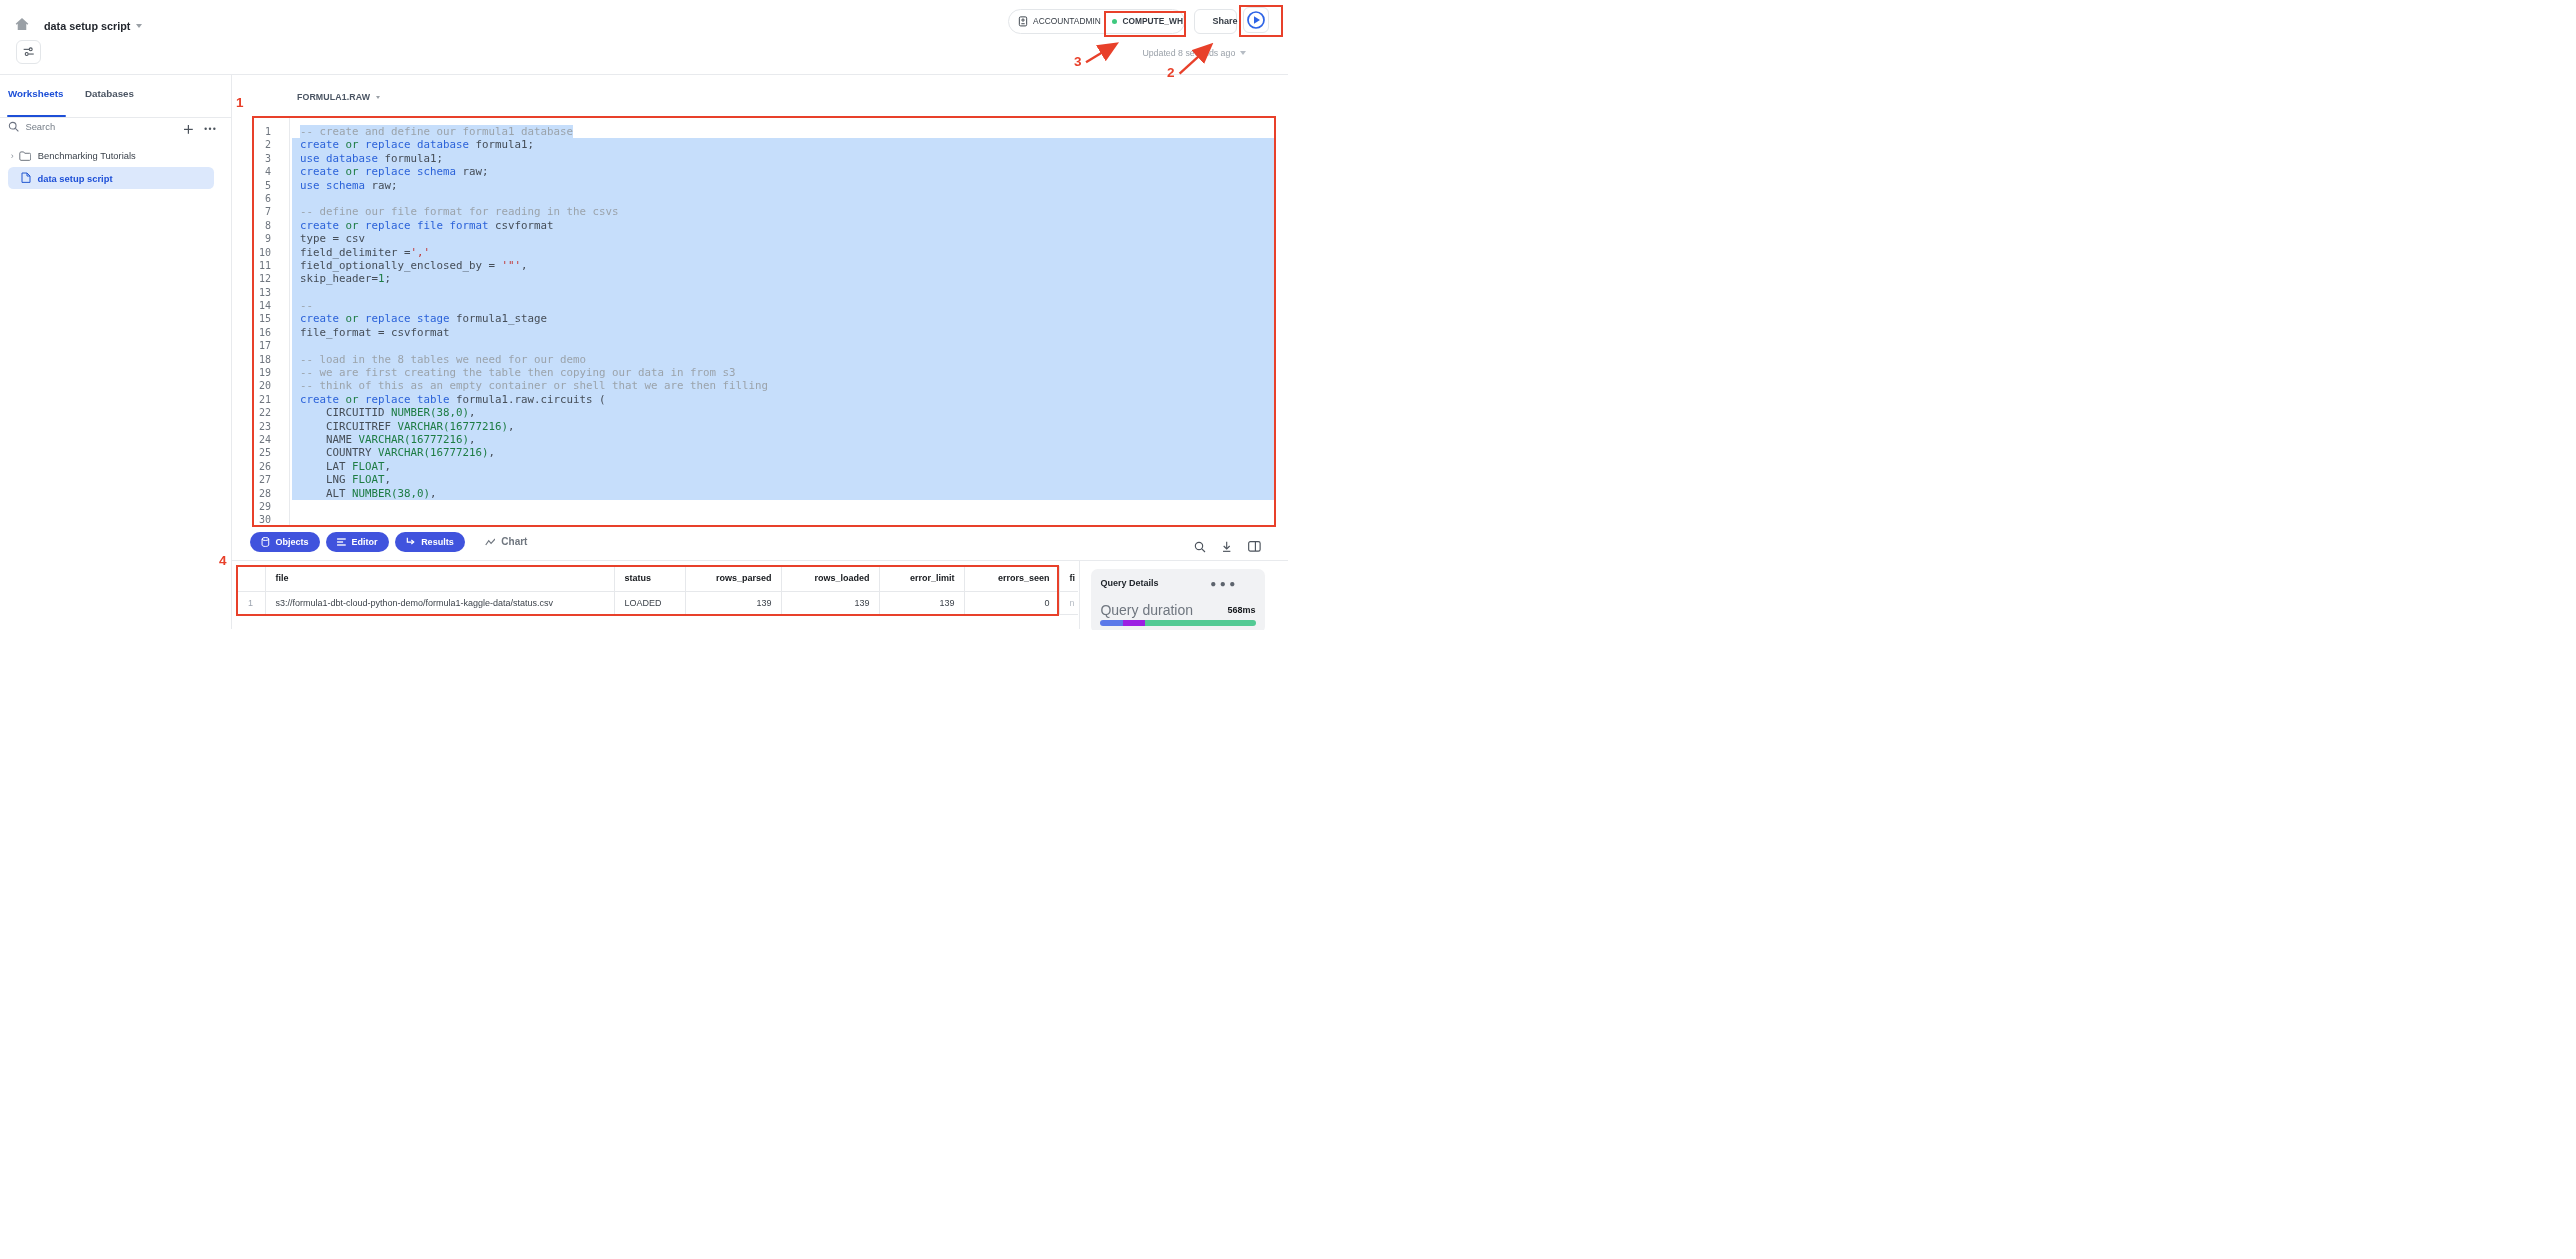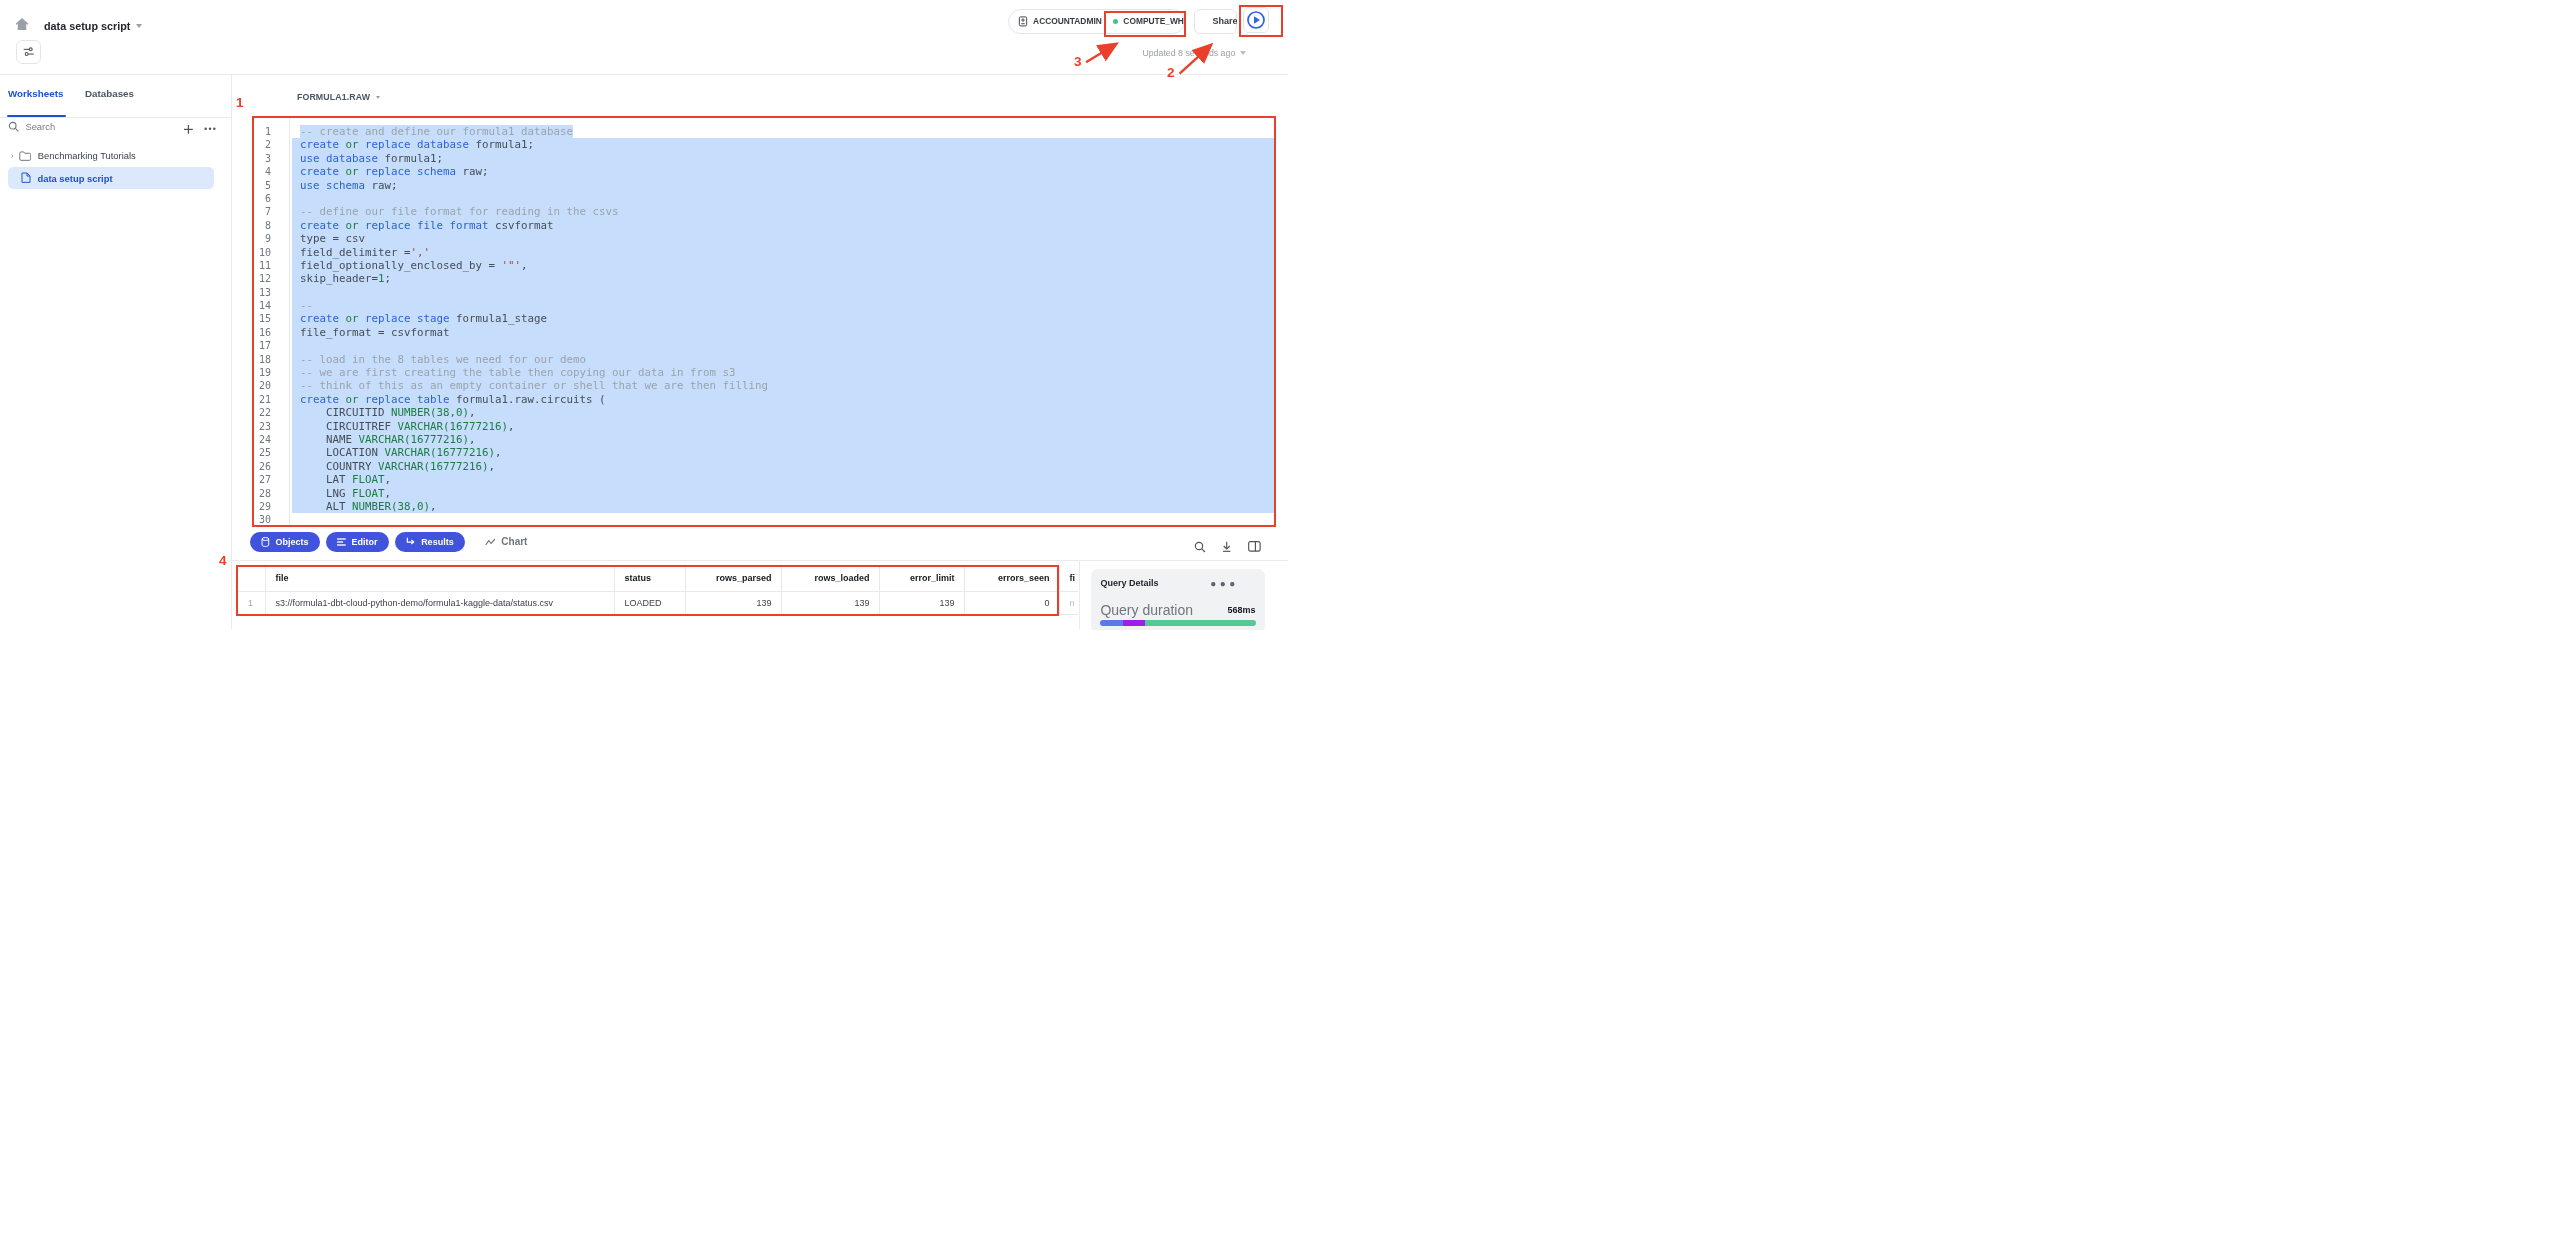--- a/index.html
+++ b/index.html
@@ -7,21 +7,21 @@
   body { font-family:"Liberation Sans", sans-serif; }
   .app { position:relative; width:1288px; height:630px; overflow:hidden; background:#fff; }
 
   
   .header { position:absolute; left:0; top:0; width:1288px; height:75px; background:#fff; border-bottom:0.7px solid #e8eaed; }
   .home-btn { position:absolute; left:10.8px; top:13.5px; width:21.5px; height:21.5px; display:flex; align-items:center; justify-content:center; cursor:pointer; }
   .doc-title { position:absolute; left:44px; top:19.5px; font-size:10.8px; font-weight:700; color:#23272e; display:flex; align-items:center; gap:6px; }
   .caret { width:0; height:0; border-left:3.4px solid transparent; border-right:3.4px solid transparent; border-top:4px solid #9aa0a6; display:inline-block; }
   .filter-btn { position:absolute; left:16px; top:40px; width:25px; height:23.6px; border:0.7px solid #e3e6e9; border-radius:6px; background:#fff; display:flex; align-items:center; justify-content:center; }
   .role-pill { position:absolute; left:1008px; top:8.8px; width:177px; height:25px; border:0.7px solid #e3e6e9; border-radius:12.8px; background:#fff; display:flex; align-items:center; padding:0 9.4px; }
-  .role-left { display:flex; align-items:center; gap:4.7px; font-size:8.4px; font-weight:700; color:#343b44; }
+  .role-left { display:flex; align-items:center; gap:4.7px; font-size:8.4px; font-weight:400; color:#343b44; }
   .wh-seg { display:flex; align-items:center; gap:5.4px; margin-left:10.8px; font-size:8.4px; font-weight:700; color:#343b44; }
   .green-dot { width:5.4px; height:5.4px; border-radius:50%; background:#3ec97e; }
   .share-btn { position:absolute; left:1194px; top:8.8px; width:43px; height:25px; border:0.7px solid #e3e6e9; border-radius:6px; background:#fff; display:flex; align-items:center; justify-content:center; font-size:9px; font-weight:600; color:#343b44;padding-left:19px; }
   .run-btn { position:absolute; left:1243px; top:7.4px; width:25.6px; height:26px; border:0.7px solid #e3e6e9; border-radius:6px; background:#fff; display:flex; align-items:center; justify-content:center; }
   .updated { position:absolute; left:1118px; top:48px; width:128px; text-align:right; font-size:8.8px; color:#9aa1a9; display:flex; align-items:center; justify-content:flex-end; gap:4.7px; }
   .updated .caret { border-top-color:#b6bcc4; }
 
   
   .sidebar { position:absolute; left:0; top:75px; width:232px; height:554px; background:#fff; border-right:0.7px solid #e8eaed; }
   .tab-row { position:absolute; left:0; top:8px; width:100%; height:25.6px; }
@@ -270,21 +270,20 @@
       <div class="cline"><span class="csel"><span class="tk-k">create </span><span class="tk-o">or </span><span class="tk-k">replace stage </span><span class="tk-i">formula1_stage</span></span></div>
       <div class="cline"><span class="csel"><span class="tk-i">file_format = csvformat</span></span></div>
       <div class="cline"><span class="csel"></span></div>
       <div class="cline"><span class="csel"><span class="tk-c">-- load in the 8 tables we need for our demo</span></span></div>
       <div class="cline"><span class="csel"><span class="tk-c">-- we are first creating the table then copying our data in from s3</span></span></div>
       <div class="cline"><span class="csel"><span class="tk-c">-- think of this as an empty container or shell that we are then filling</span></span></div>
       <div class="cline"><span class="csel"><span class="tk-k">create </span><span class="tk-o">or </span><span class="tk-k">replace table </span><span class="tk-i">formula1.raw.circuits (</span></span></div>
       <div class="cline"><span class="csel"><span class="tk-i">    CIRCUITID </span><span class="tk-t">NUMBER(38,0)</span><span class="tk-i">,</span></span></div>
       <div class="cline"><span class="csel"><span class="tk-i">    CIRCUITREF </span><span class="tk-t">VARCHAR(16777216)</span><span class="tk-i">,</span></span></div>
       <div class="cline"><span class="csel"><span class="tk-i">    NAME </span><span class="tk-t">VARCHAR(16777216)</span><span class="tk-i">,</span></span></div>
-      <div class="cline"><span class="csel"><span class="tk-i">    LOCATION </span><span class="tk-t">VARCHAR(16777216)</span><span class="tk-i">,</span></span></div>
       <div class="cline"><span class="csel"><span class="tk-i">    COUNTRY </span><span class="tk-t">VARCHAR(16777216)</span><span class="tk-i">,</span></span></div>
       <div class="cline"><span class="csel"><span class="tk-i">    LAT </span><span class="tk-t">FLOAT</span><span class="tk-i">,</span></span></div>
       <div class="cline"><span class="csel"><span class="tk-i">    LNG </span><span class="tk-t">FLOAT</span><span class="tk-i">,</span></span></div>
       <div class="cline"><span class="csel"><span class="tk-i">    ALT </span><span class="tk-t">NUMBER(38,0)</span><span class="tk-i">,</span></span></div>
     </div>
 
   <div class="toolbar">
     <div class="pill">
       <span>
         <svg class="ic" width="8.8" height="10" viewBox="0 0 13 15" fill="none" stroke="#fff" stroke-width="1.5">

